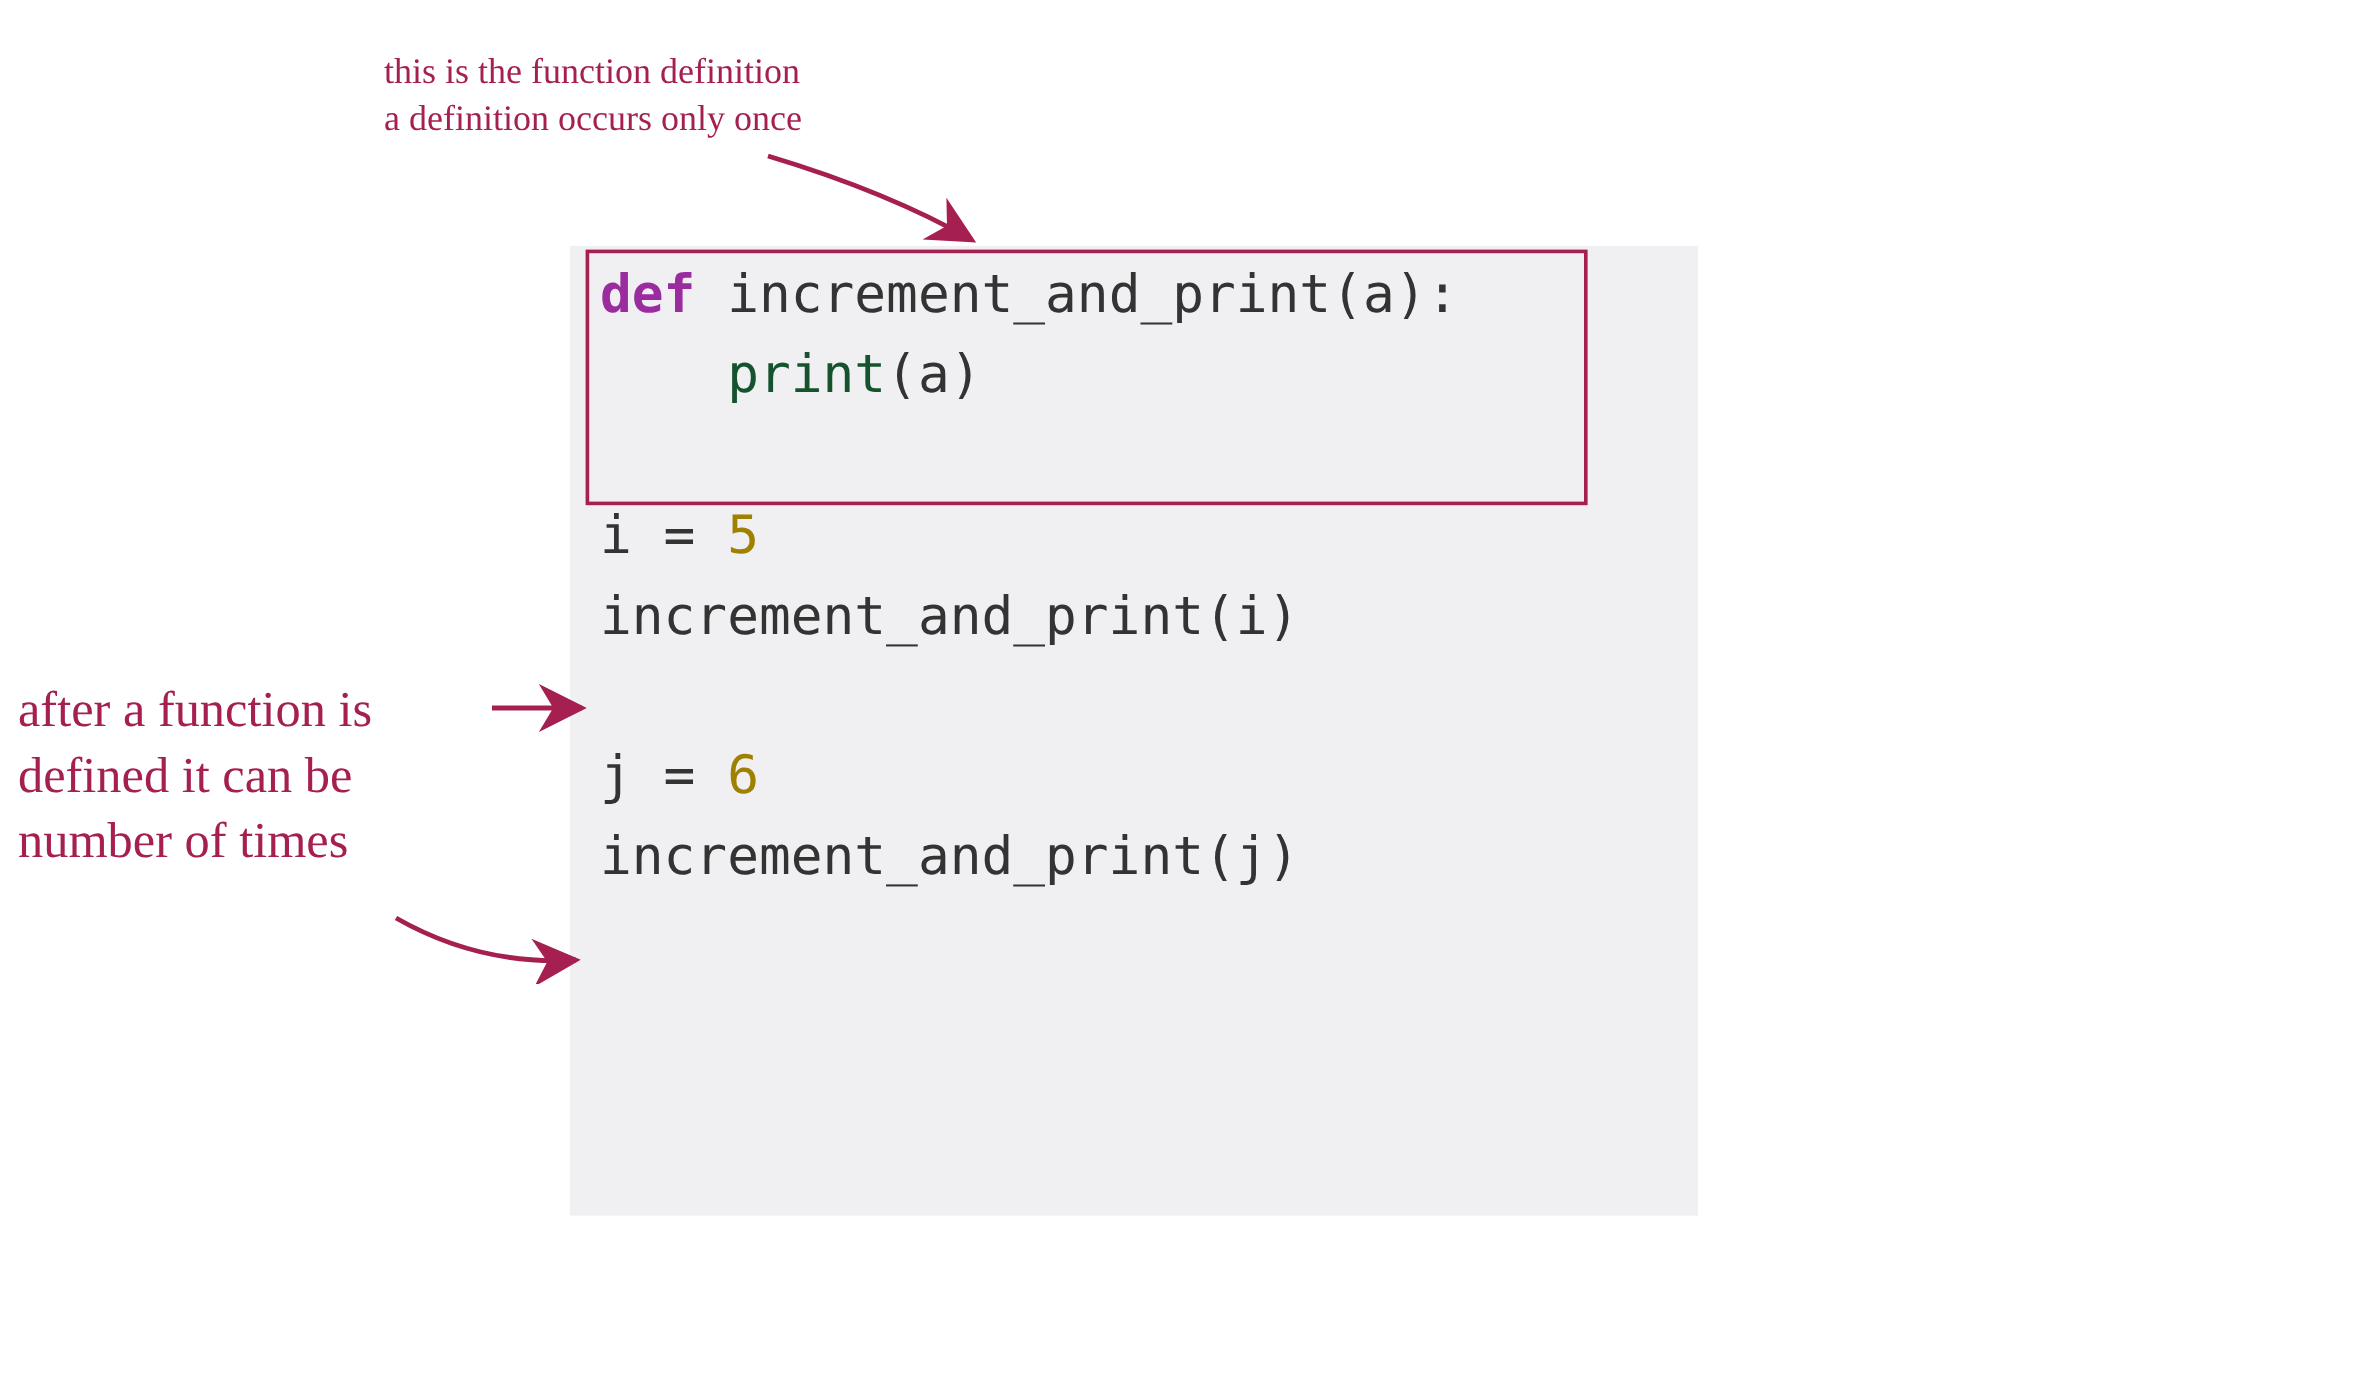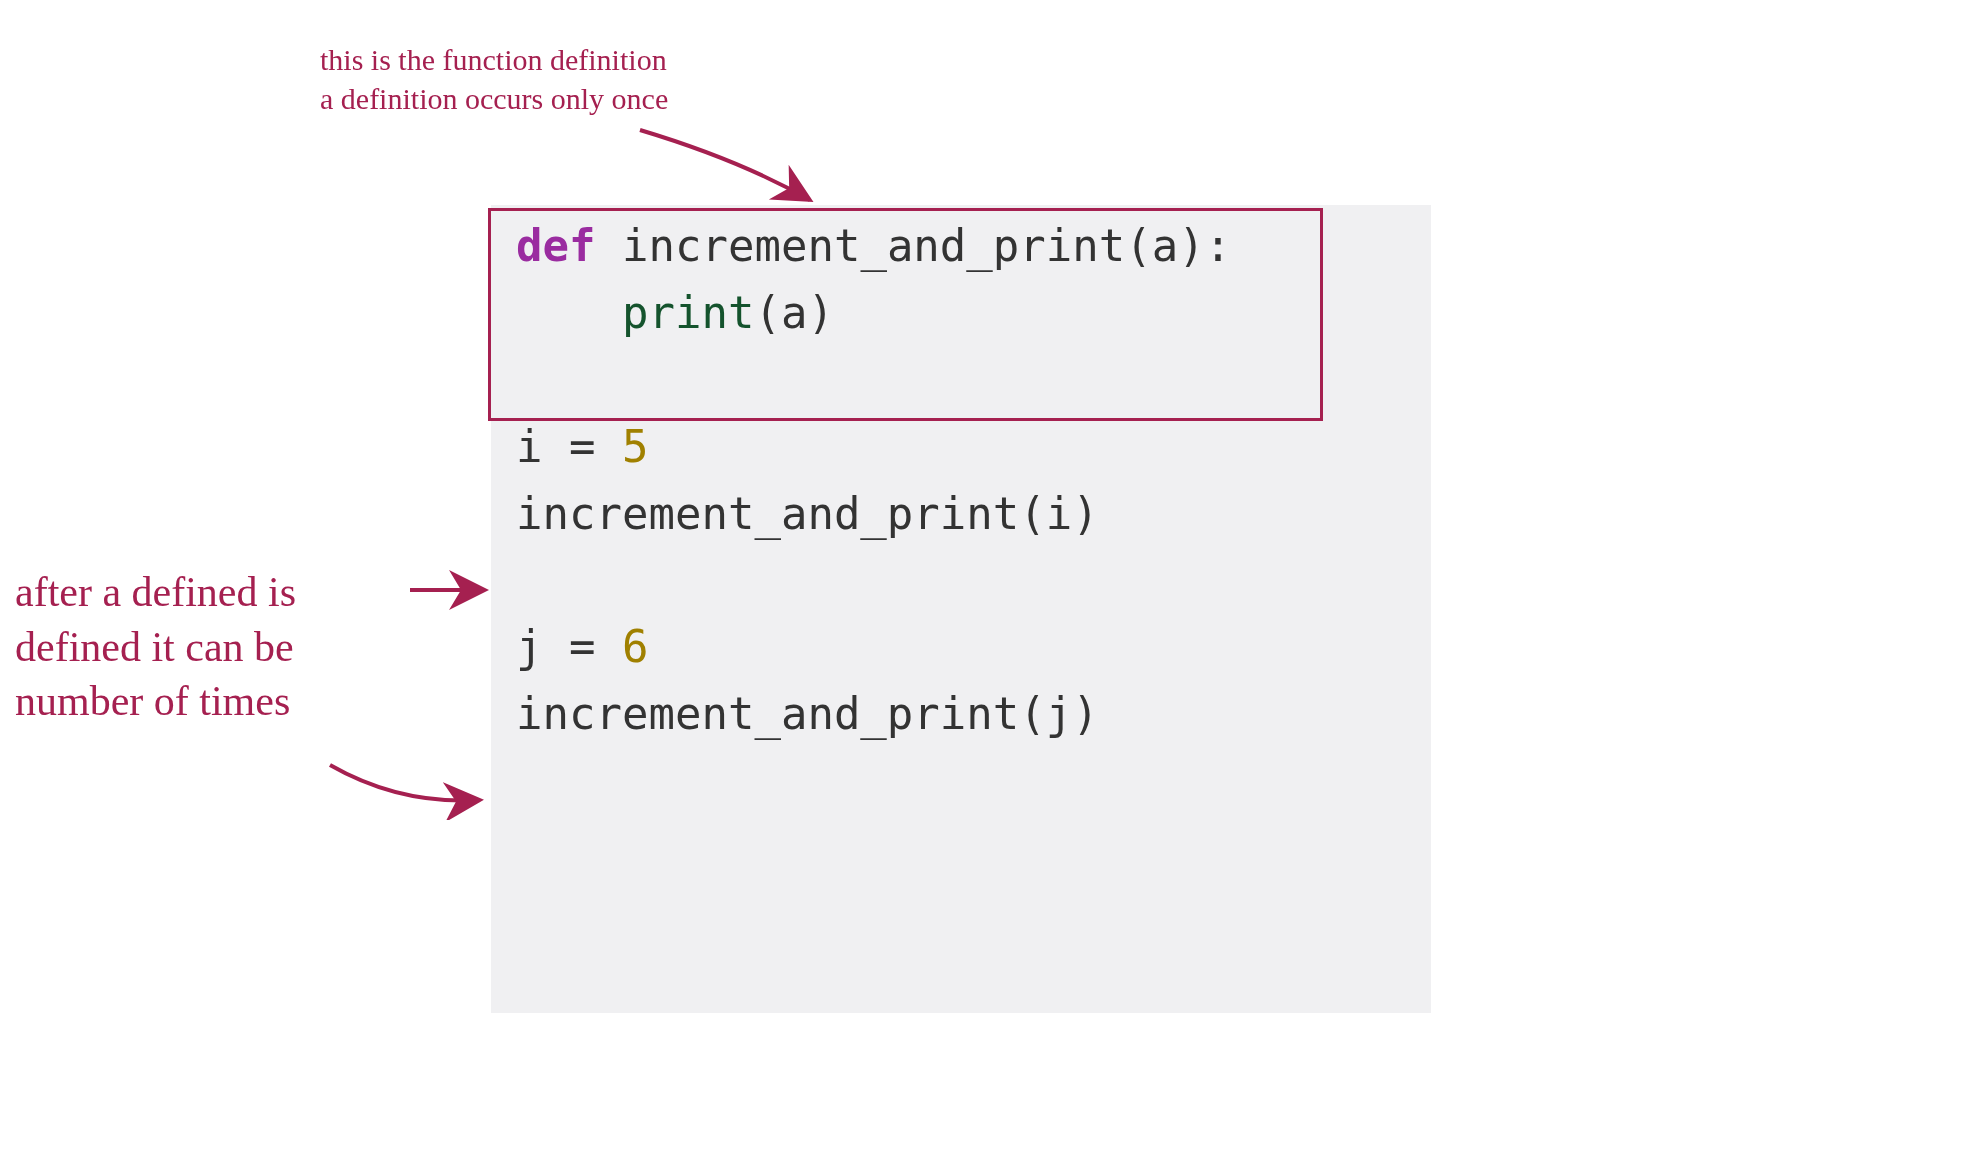--- a/index.html
+++ b/index.html
@@ -28,21 +28,21 @@
       top: 565px;
       left: 15px;
       font-family: 'Comic Sans MS', 'Segoe Script', cursive;
       font-size: 42px;
       color: #a52050;
       line-height: 1.3;
     }
     .code-block {
       position: absolute;
       top: 205px;
-      left: 491px;
+      left: 475px;
       width: 940px;
       height: 808px;
       background: #f0f0f2;
       padding: 8px 25px;
       font-family: 'DejaVu Sans Mono', 'Consolas', monospace;
       font-size: 44px;
       line-height: 1.52;
     }
     .definition-box {
       position: absolute;
@@ -74,21 +74,21 @@
   </style>
 </head>
 <body>
 
 <div class="annotation-top">
   <div>this is the function definition</div>
   <div>a definition occurs only once</div>
 </div>
 
 <div class="annotation-left">
-  <div>after a defined is</div>
+  <div>after a function is</div>
   <div>defined it can be</div>
   <div>number of times</div>
 </div>
 
 <div class="code-block">
   <div class="code-line"><span class="kw-def">def</span><span> increment_and_print(a):</span></div>
   <div class="code-line"><span>    </span><span class="kw-print">print</span><span>(a)</span></div>
   <div class="code-line">&nbsp;</div>
   <div class="code-line"><span>i = </span><span class="number">5</span></div>
   <div class="code-line"><span>increment_and_print(i)</span></div>

